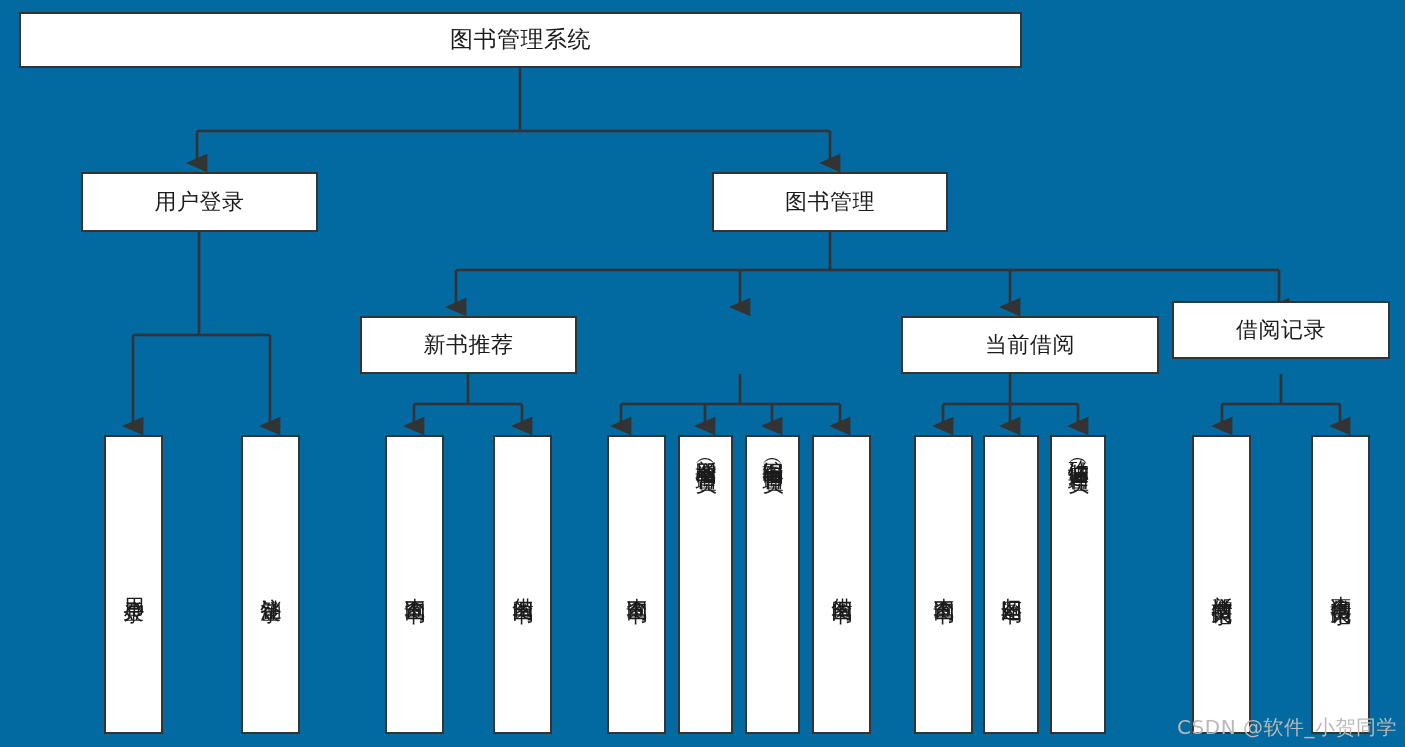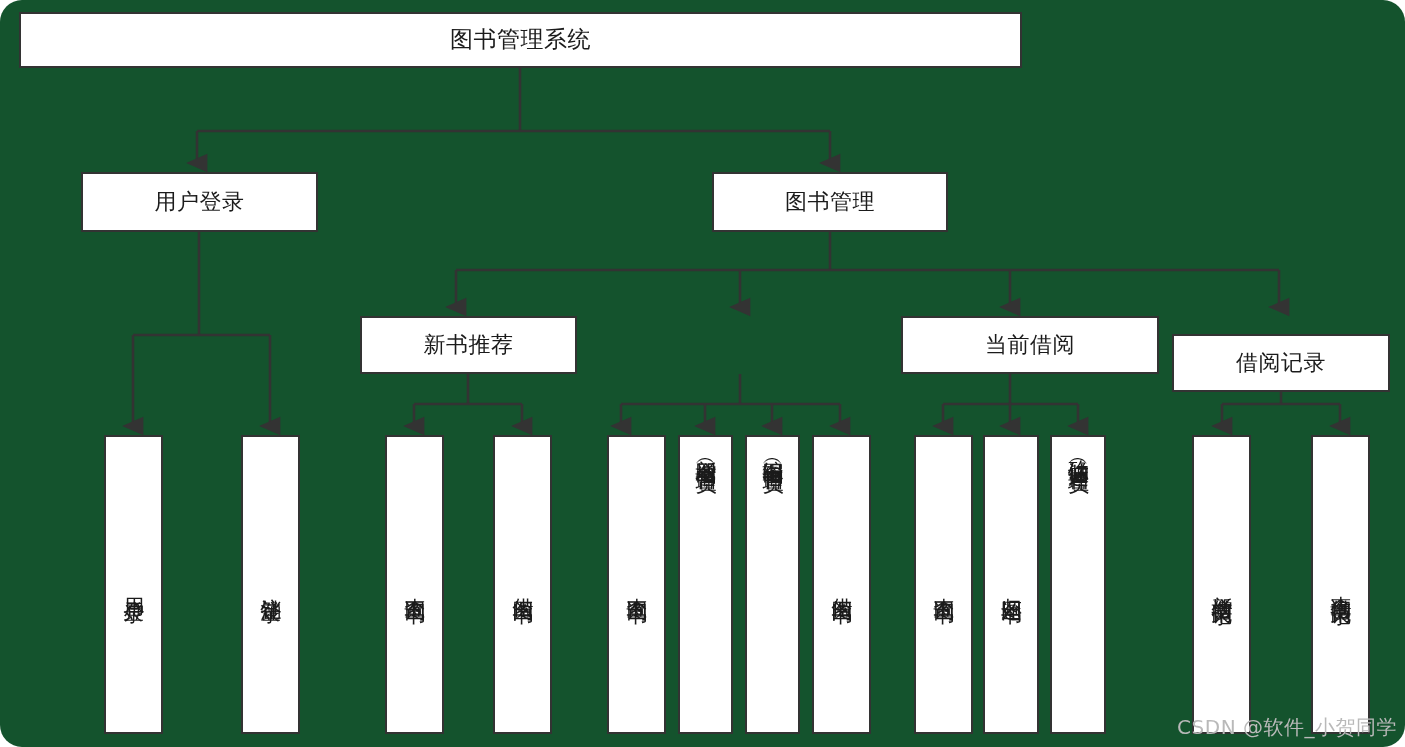--- a/index.html
+++ b/index.html
@@ -8,23 +8,22 @@
     background: #ffffff;
   }
   body {
     font-family: "DejaVu Sans", "Liberation Sans", sans-serif;
     color: #1a1a1a;
   }
   #canvas {
     position: relative;
     width: 1405px;
     height: 747px;
-    background: #14532d;
+    background: #0369a1;
     overflow: hidden;
-    border-radius: 22px;
   }
   #edges {
     position: absolute;
     left: 0;
     top: 0;
     width: 1405px;
     height: 747px;
     pointer-events: none;
   }
   .node {
@@ -144,21 +143,21 @@
   <div class="node" style="left:360px; top:316px; width:217px; height:58px;">
     <span class="label">新书推荐</span>
   </div>
 
   <div class="node" style="left:712px; top:172px; width:236px; height:60px;">
     <span class="label">图书管理</span>
   </div>
   <div class="node" style="left:901px; top:316px; width:258px; height:58px;">
     <span class="label">当前借阅</span>
   </div>
-  <div class="node" style="left:1172px; top:334px; width:218px; height:58px;">
+  <div class="node" style="left:1172px; top:301px; width:218px; height:58px;">
     <span class="label">借阅记录</span>
   </div>
 
   <div class="node leaf center" style="left:104px; top:435px; width:59px; height:299px;">
     <span class="label">用户登录</span>
   </div>
   <div class="node leaf center" style="left:241px; top:435px; width:59px; height:299px;">
     <span class="label">注销登录</span>
   </div>
 

